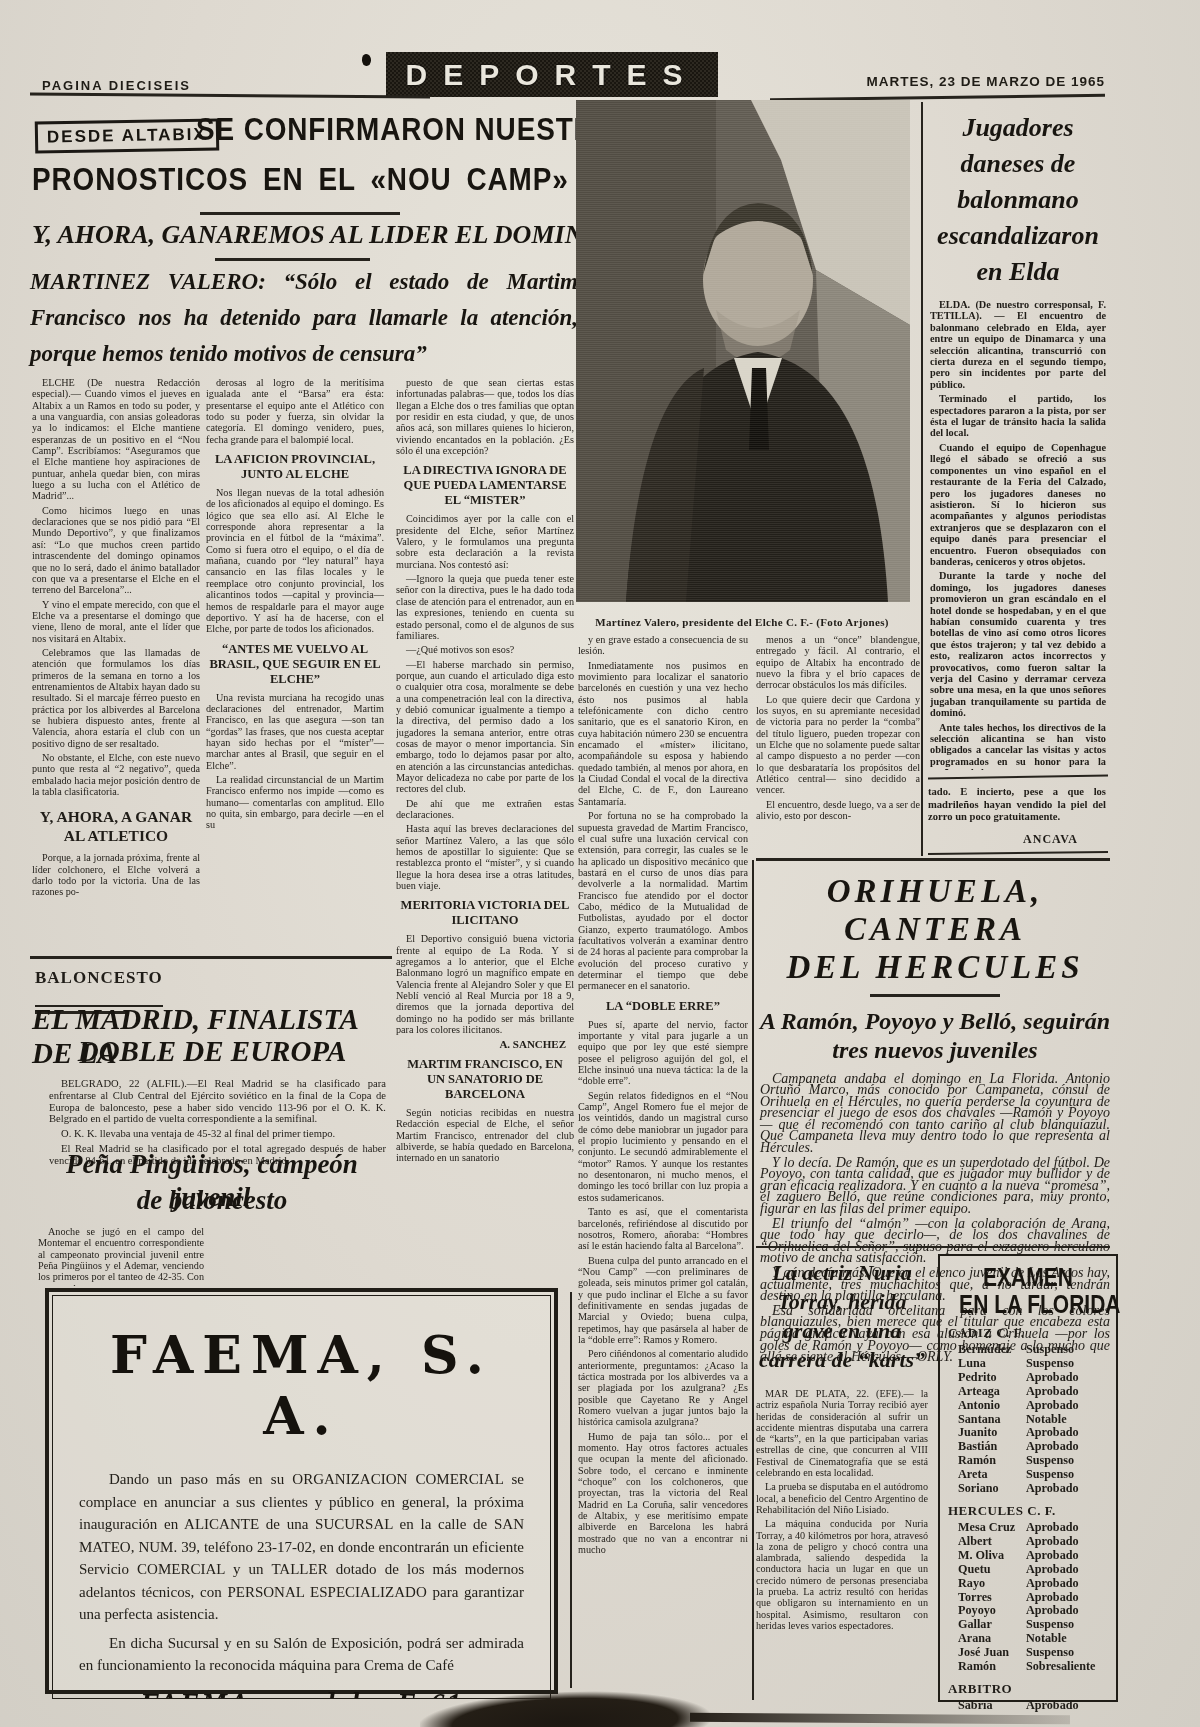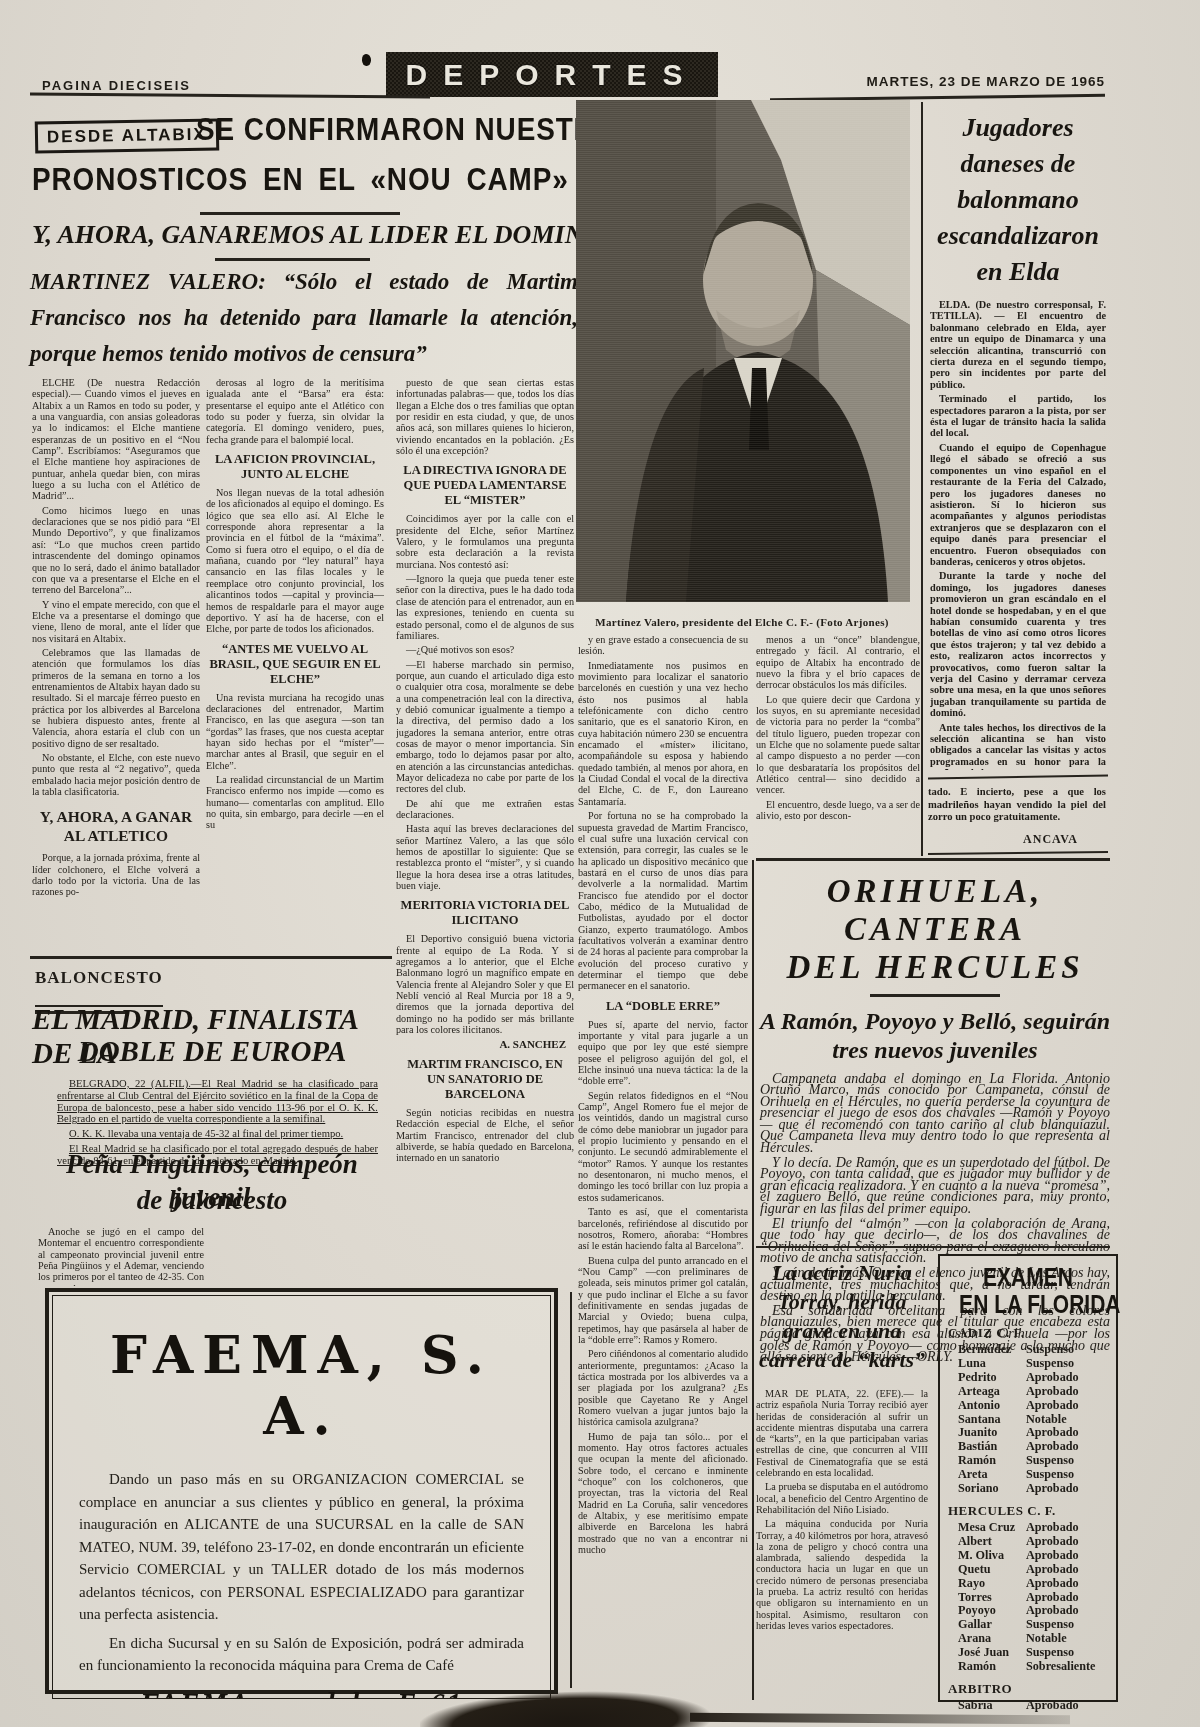--- a/index.html
+++ b/index.html
@@ -50,21 +50,21 @@
   
   .ori-h1{font-weight:bold;font-style:italic;font-size:33px;letter-spacing:4px;text-align:center;line-height:38px;color:#181510;}
   .ori-sub{font-weight:bold;font-style:italic;font-size:24px;text-align:center;line-height:29px;color:#181510;}
   .ori-body{font-style:italic;font-size:14px;line-height:11.6px;text-align:justify;margin-top:8px;}
   .ori-body p{margin:0 0 3px;text-indent:12px;}
 
   
   .bk-kicker{font-weight:bold;font-size:17px;letter-spacing:1px;border-bottom:2px solid #26231d;display:inline-block;padding-bottom:17px;}
   .bk-h{font-weight:bold;font-style:italic;font-size:29px;line-height:34px;color:#181510;}
   .bk-body{font-size:10.6px;line-height:11.8px;text-align:justify;}
-  .bk-body p{margin:0 12px 3px;text-indent:12px;text-decoration:underline;}
+  .bk-body p{margin:0 4px 3px;text-indent:12px;}
   .pena-h{font-weight:bold;font-style:italic;font-size:27px;line-height:33px;text-align:center;color:#181510;}
 
   
   .adbox{border:4px solid #201d17;background:rgba(236,233,224,.35);}
   .adinner{border:1.5px solid #201d17;margin:3px;padding:10px 26px 20px;height:372px;overflow:hidden;}
   .ad-title{font-family:"DejaVu Serif",serif;font-weight:bold;font-size:52px;letter-spacing:9px;text-align:center;margin:18px 0 22px;color:#15120d;}
   .ad-p{font-size:15px;line-height:1.5;text-align:justify;text-indent:30px;margin:0 0 6px;color:#24211b;}
   .ad-model{font-weight:bold;font-style:italic;font-size:29px;text-align:center;letter-spacing:2px;word-spacing:10px;margin:10px 0 8px;color:#15120d;}
 
   

